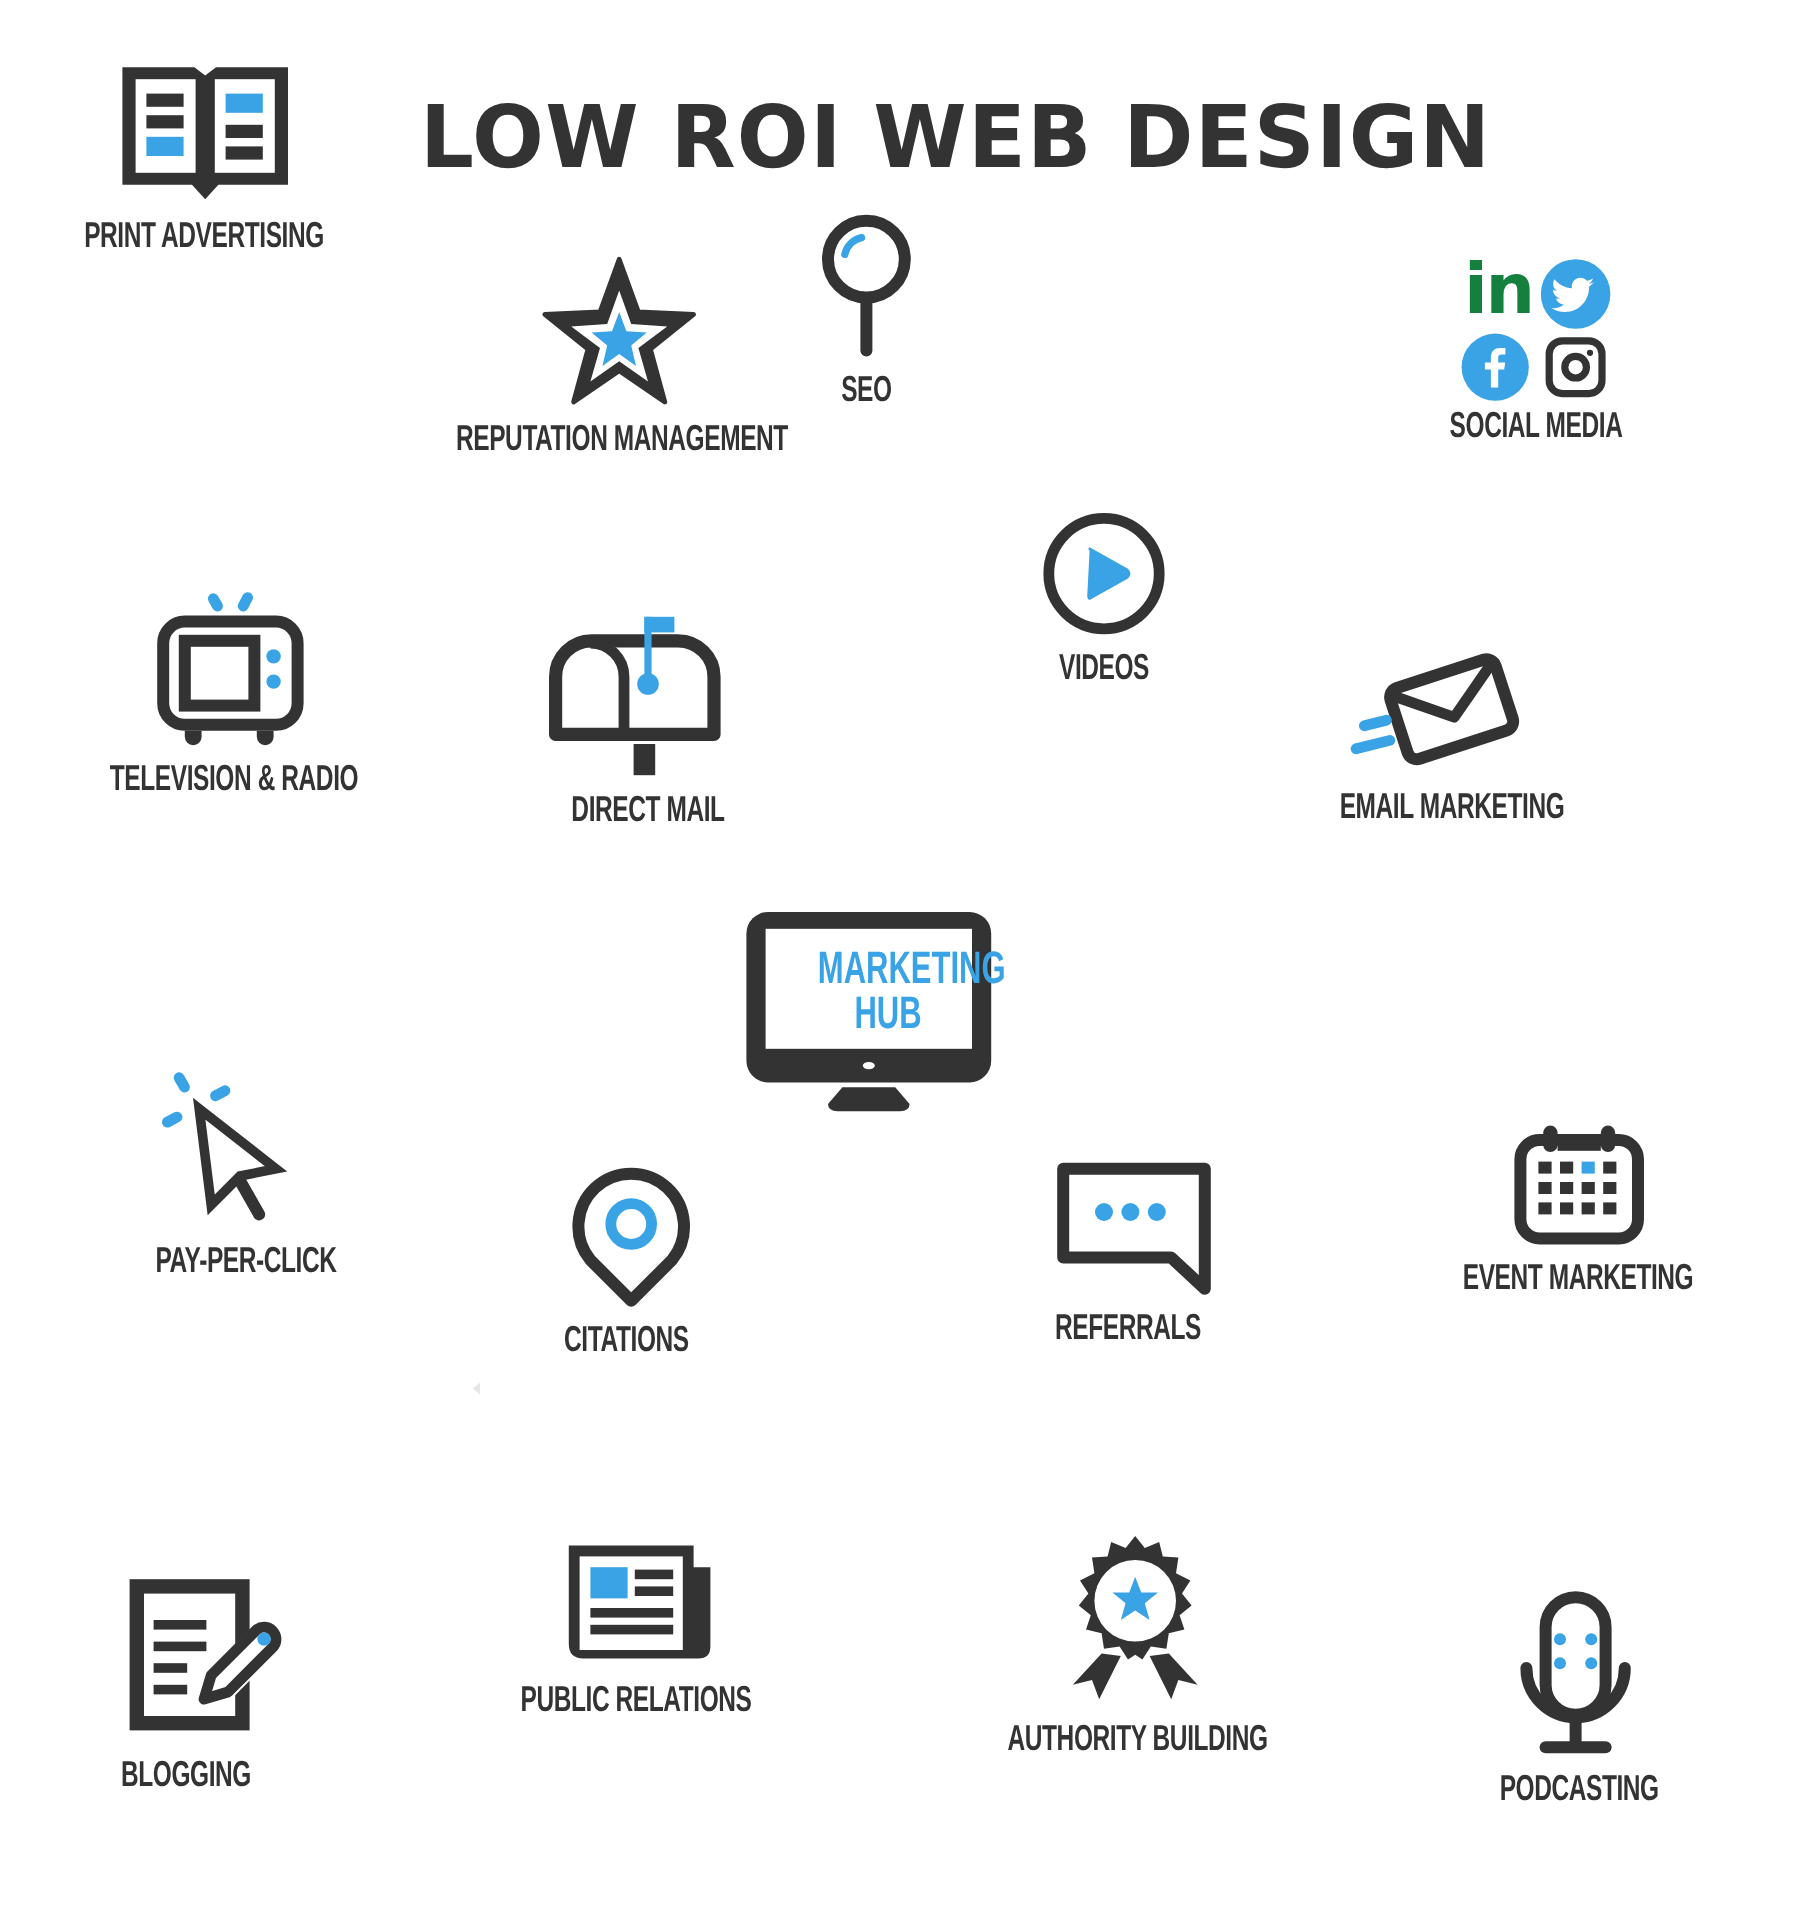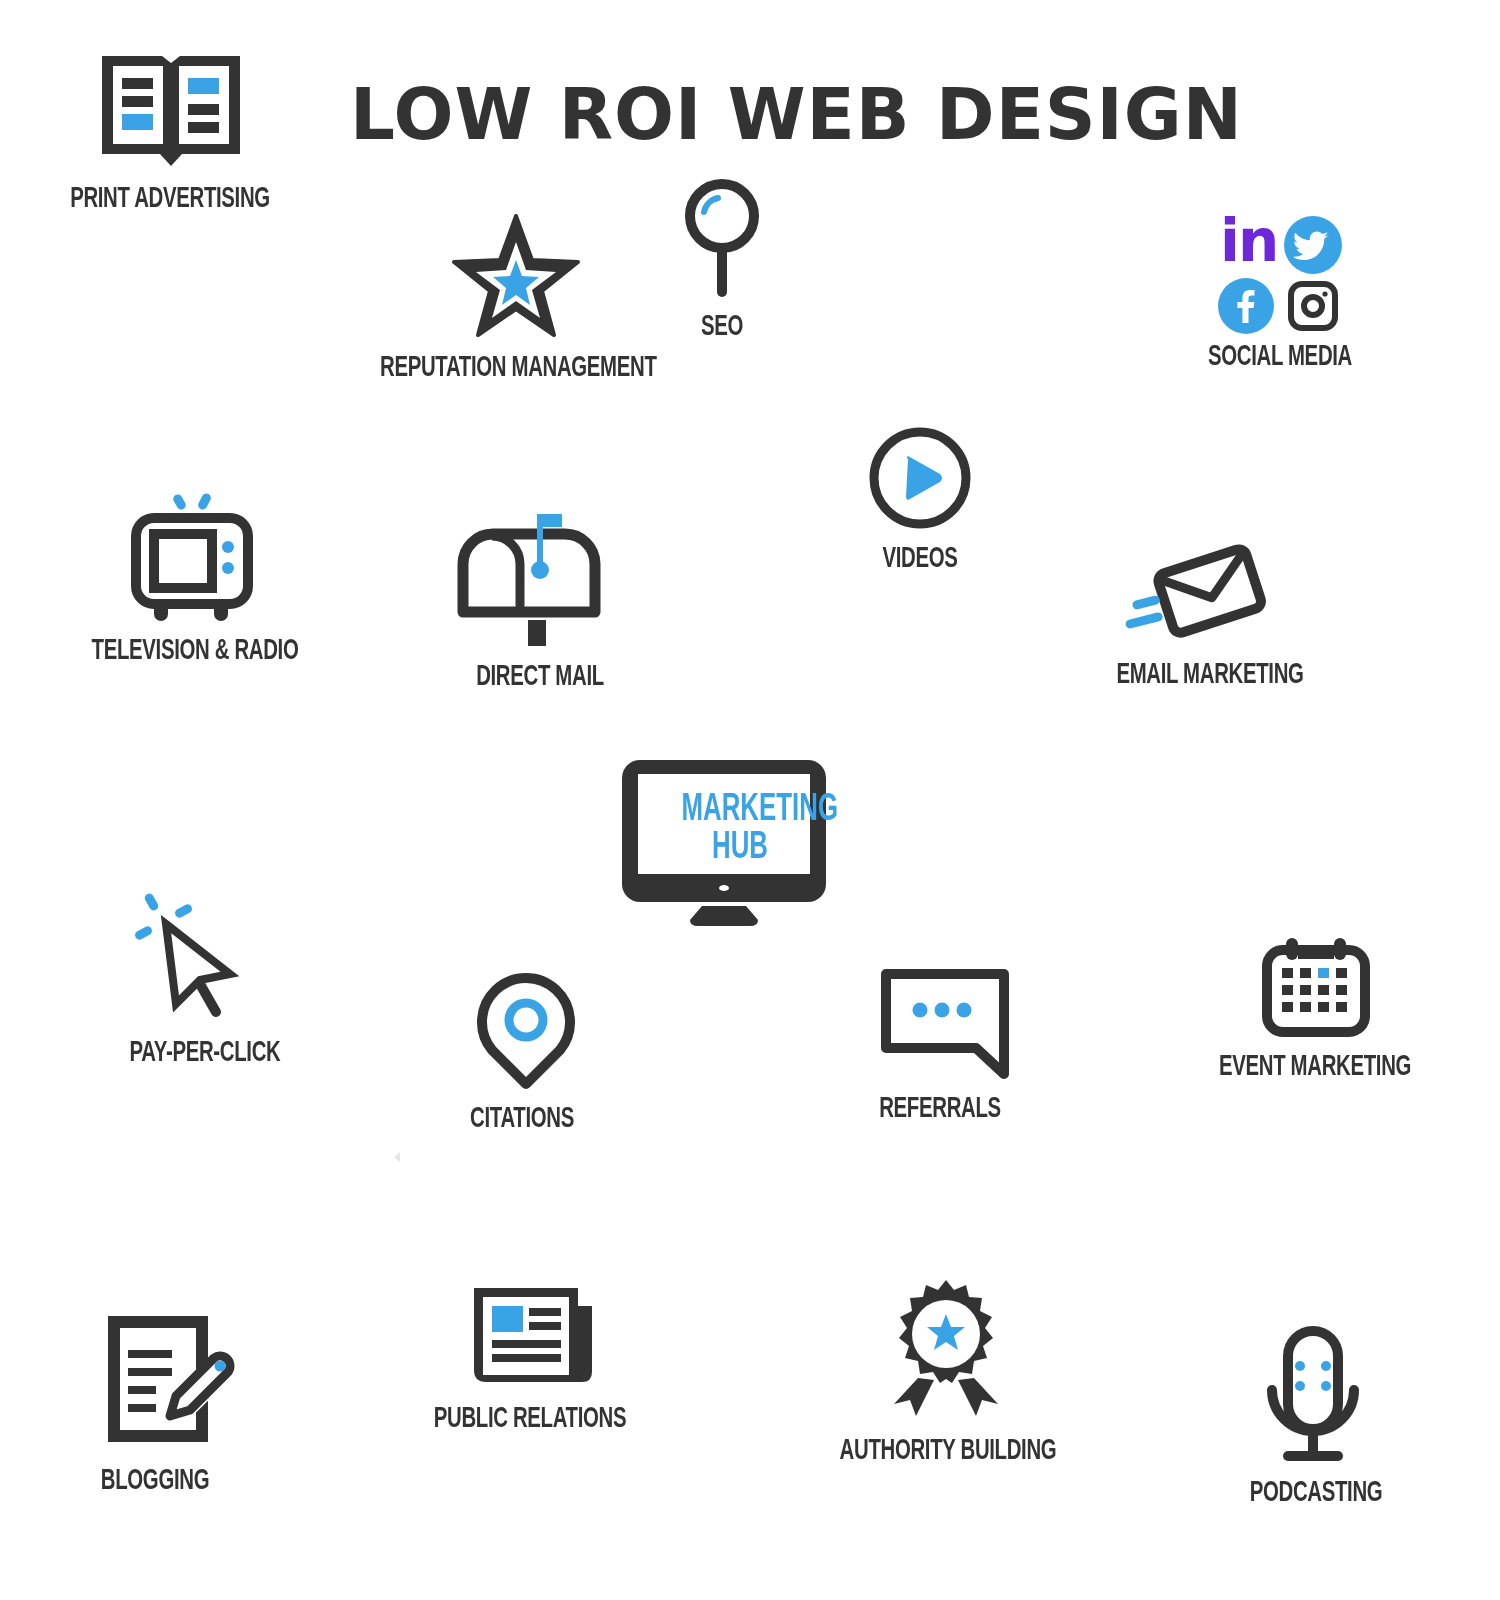--- a/index.html
+++ b/index.html
@@ -61,21 +61,21 @@
   <div class="item" style="left:0;top:0;">
     <svg style="left:682px;top:178px;" width="80" height="120" viewBox="0 0 80 120">
       <circle cx="40" cy="38" r="32" fill="#fff" stroke="#333" stroke-width="10"></circle>
       <path d="M22 34 A18 18 0 0 1 36 20" fill="none" stroke="#3aa3e6" stroke-width="6" stroke-linecap="round"></path>
       <line x1="40" y1="74" x2="40" y2="114" stroke="#333" stroke-width="10" stroke-linecap="round"></line>
     </svg>
     <div class="label" style="left:672px;width:100px;top:308px;">SEO</div>
   </div>
 
   <div class="item" style="left:0;top:0;">
-    <div style="position:absolute;left:1220px;top:210px;font-family:'DejaVu Sans',sans-serif;font-weight:bold;font-size:58px;line-height:62px;color:#6d28d9;letter-spacing:-2px;">in</div>
+    <div style="position:absolute;left:1220px;top:210px;font-family:'DejaVu Sans',sans-serif;font-weight:bold;font-size:58px;line-height:62px;color:#15803d;letter-spacing:-2px;">in</div>
     <svg style="left:1283px;top:215px;" width="60" height="60" viewBox="0 0 60 60">
       <circle cx="30" cy="30" r="29" fill="#3aa3e6"></circle>
       <path d="M46 20 C44 21 43 21 41 21.5 C43 20 44 18.5 44.5 17 C43 18 41 18.5 39.5 19 C38 17.5 36 16.5 34 16.5 C30 16.5 26.8 19.7 26.8 23.7 C26.8 24.3 26.9 24.8 27 25.3 C21 25 15.8 22.1 12.3 17.8 C11.7 18.9 11.3 20.1 11.3 21.4 C11.3 23.9 12.6 26.1 14.5 27.4 C13.3 27.4 12.2 27 11.2 26.5 C11.2 30 13.7 33 17 33.6 C16.4 33.8 15.8 33.9 15.1 33.9 C14.6 33.9 14.2 33.8 13.7 33.7 C14.6 36.6 17.3 38.7 20.5 38.7 C18 40.6 14.9 41.8 11.6 41.8 C11 41.8 10.5 41.8 9.9 41.7 C13.1 43.8 16.9 45 21 45 C34 45 41.2 34.2 41.2 24.8 L41.2 23.9 C42.6 22.9 43.8 21.5 46 20 Z" fill="#fff"></path>
     </svg>
     <svg style="left:1217px;top:277px;" width="58" height="58" viewBox="0 0 58 58">
       <circle cx="29" cy="29" r="28" fill="#3aa3e6"></circle>
       <path d="M31.5 46 V31 H36.5 L37.3 25 H31.5 V21.3 C31.5 19.6 32 18.4 34.4 18.4 H37.5 V13.1 C37 13 35.1 12.9 33 12.9 C28.5 12.9 25.4 15.6 25.4 20.7 V25 H20.4 V31 H25.4 V46 Z" fill="#fff"></path>
     </svg>
     <svg style="left:1288px;top:281px;" width="50" height="50" viewBox="0 0 50 50">
       <rect x="3" y="3" width="44" height="44" rx="11" fill="none" stroke="#333" stroke-width="6"></rect>

